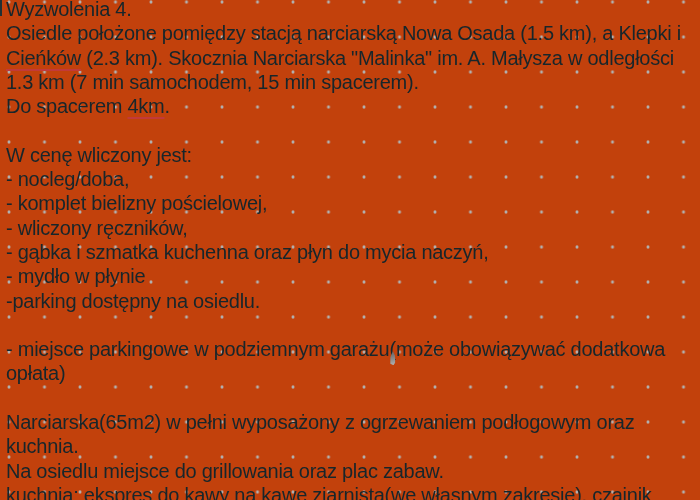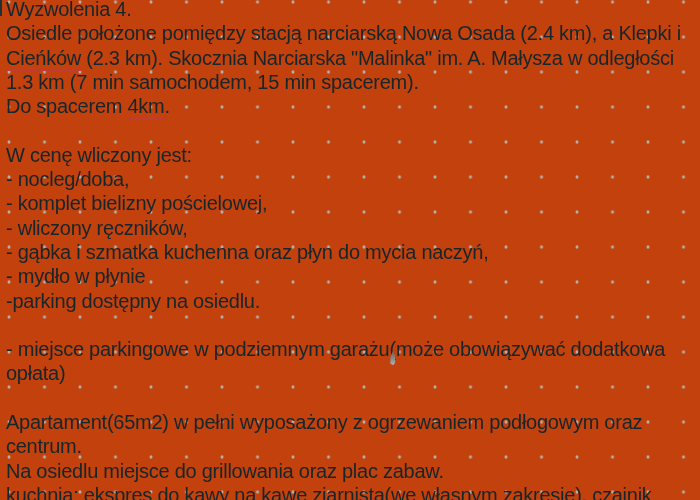--- a/index.html
+++ b/index.html
@@ -67,36 +67,36 @@
     transform: rotate(8deg);
   }
 </style>
 </head>
 <body>
 
 <div class="screen">
   <div class="dots"></div>
   <div class="textblock" id="textblock" style="color: rgb(23, 38, 43);">
       <div class="line"><span class="seg">Wyzwolenia 4.</span></div>
-      <div class="line"><span class="seg">Osiedle położone pomiędzy stacją narciarską Nowa Osada (2.4 km), a Klepki i</span></div>
+      <div class="line"><span class="seg">Osiedle położone pomiędzy stacją narciarską Nowa Osada (1.5 km), a Klepki i</span></div>
       <div class="line"><span class="seg misspelled" style="text-decoration-color: rgb(193, 58, 58);">Cieńków</span><span class="seg"> (2.3 km). Skocznia Narciarska "Malinka" im. A. Małysza w odległości</span></div>
       <div class="line"><span class="seg">1.3 km (7 min samochodem, 15 min spacerem).</span></div>
       <div class="line"><span class="seg">Do spacerem </span><span class="seg misspelled" style="text-decoration-color: rgb(193, 58, 58);">4km</span><span class="seg">.</span></div>
       <div class="line"></div>
       <div class="line"><span class="seg">W cenę wliczony jest:</span></div>
       <div class="line"><span class="seg">- nocleg/doba,</span></div>
       <div class="line"><span class="seg">- komplet bielizny pościelowej,</span></div>
       <div class="line"><span class="seg">- wliczony ręczników,</span></div>
       <div class="line"><span class="seg">- gąbka i szmatka kuchenna oraz płyn do mycia naczyń,</span></div>
       <div class="line"><span class="seg">- mydło w płynie</span></div>
       <div class="line"><span class="seg">-parking dostępny na osiedlu.</span></div>
       <div class="line"></div>
       <div class="line"><span class="seg">- miejsce parkingowe w podziemnym garażu(może obowiązywać dodatkowa</span></div>
       <div class="line"><span class="seg">opłata)</span></div>
       <div class="line"></div>
-      <div class="line"><span class="seg">Apartament(65m2) w pełni wyposażony z ogrzewaniem podłogowym oraz</span></div>
-      <div class="line"><span class="seg">centrum.</span></div>
+      <div class="line"><span class="seg">Narciarska(65m2) w pełni wyposażony z ogrzewaniem podłogowym oraz</span></div>
+      <div class="line"><span class="seg">kuchnia.</span></div>
       <div class="line"><span class="seg">Na osiedlu miejsce do grillowania oraz plac zabaw.</span></div>
       <div class="line"><span class="seg">kuchnia: ekspres do kawy na kawę ziarnistą(we własnym zakresie), czajnik</span></div>
     </div>
   <div class="edge-fragment"></div>
   <div class="cursor"></div>
 </div>
 
 </body></html>

